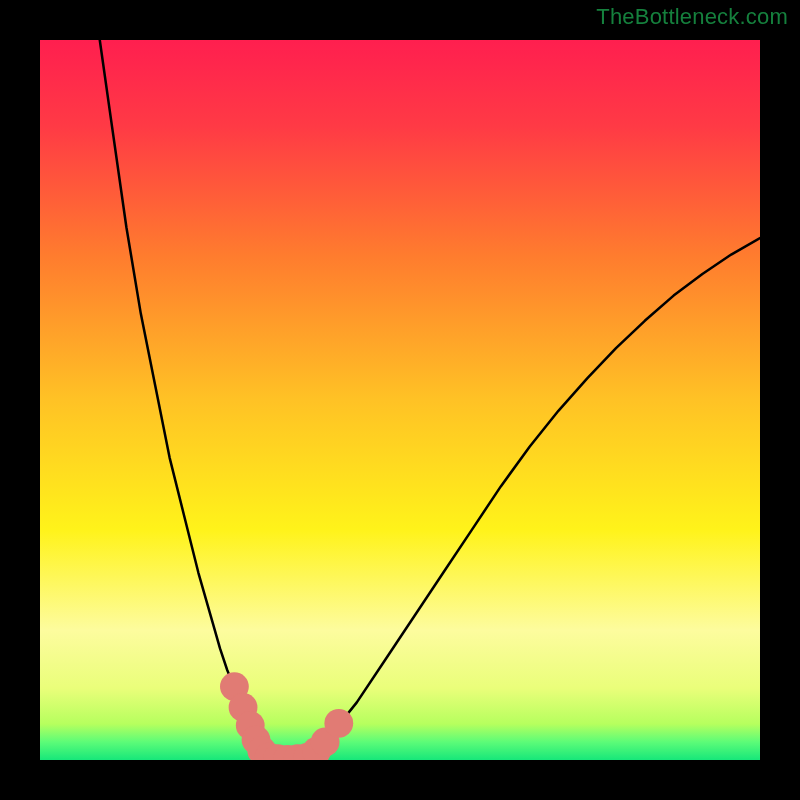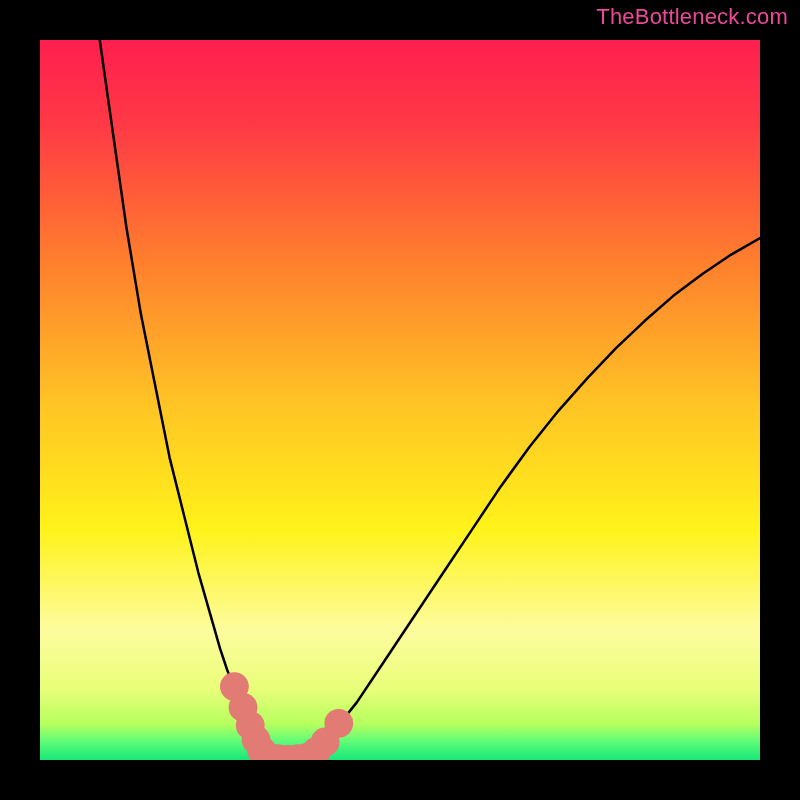--- a/index.html
+++ b/index.html
@@ -28,21 +28,21 @@
   }
   .plot-area svg {
     display: block;
     width: 720px;
     height: 720px;
   }
   .attribution {
     position: absolute;
     top: 4px;
     right: 12px;
-    color: #ec4899;
+    color: #15803d;
     font-size: 22px;
     font-weight: 400;
     letter-spacing: 0.2px;
     white-space: nowrap;
     text-align: center;
   }
 </style>
 </head>
 <body>
 

